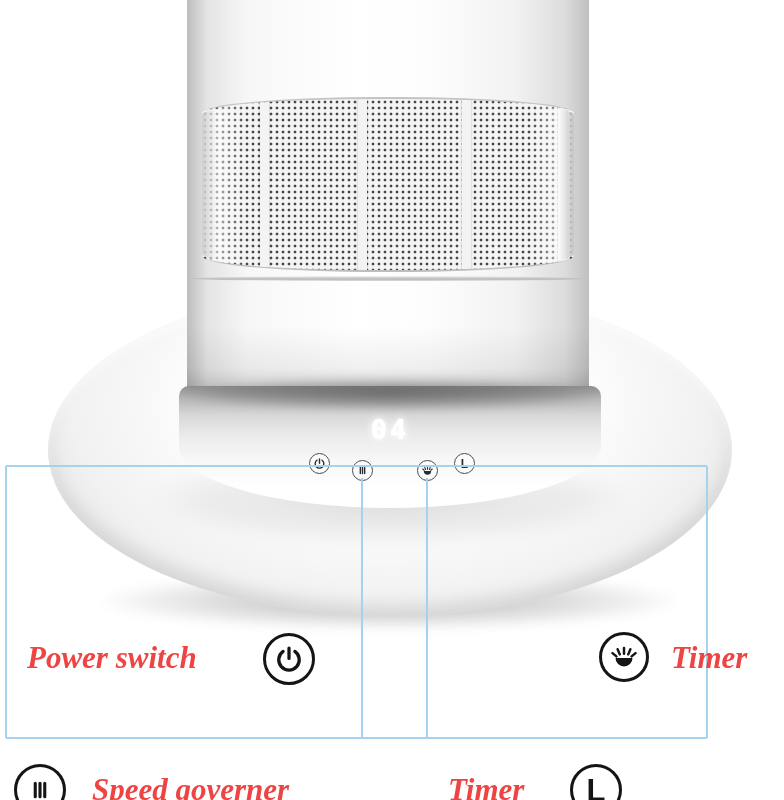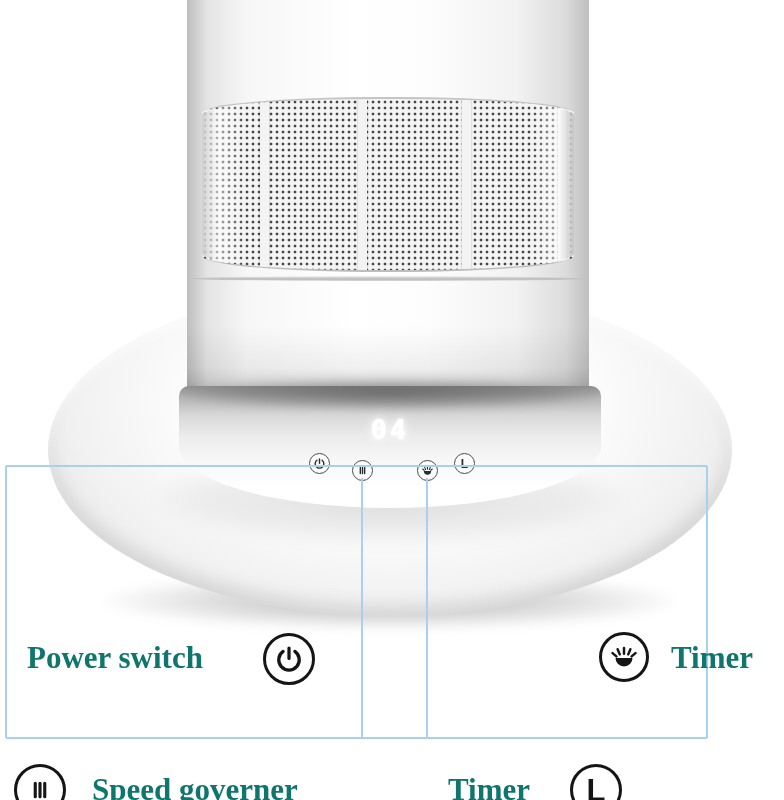--- a/index.html
+++ b/index.html
@@ -59,21 +59,21 @@
   .btn-power{left:309px;top:453px;}
   .btn-speed{left:352px;top:460px;}
   .btn-sway{left:417px;top:460px;}
   .btn-timer{left:454px;top:453px;}
 
   
   .lines{position:absolute;left:0;top:0;z-index:8;pointer-events:none;}
 
   
   .label{position:absolute;z-index:9;font-family:"Liberation Serif",serif;font-weight:700;
-    font-size:31px;color:#0f766e;white-space:nowrap;line-height:1.1;}
+    font-size:31px;color:#ef4444;white-space:nowrap;line-height:1.1;font-style:italic;}
   .lbl-power{left:27px;top:641px;}
   .lbl-sway{left:671px;top:641px;}
   .lbl-speed{left:92px;top:773px;}
   .lbl-timer{left:448px;top:773px;}
 
   .big-icon{position:absolute;z-index:9;box-sizing:border-box;border:3px solid #151515;border-radius:50%;
     background:#ffffff;display:flex;align-items:center;justify-content:center;}
   .icon-power{left:263px;top:633px;width:52px;height:52px;}
   .icon-sway{left:599px;top:632px;width:50px;height:50px;}
   .icon-speed{left:14px;top:764px;width:52px;height:52px;}

